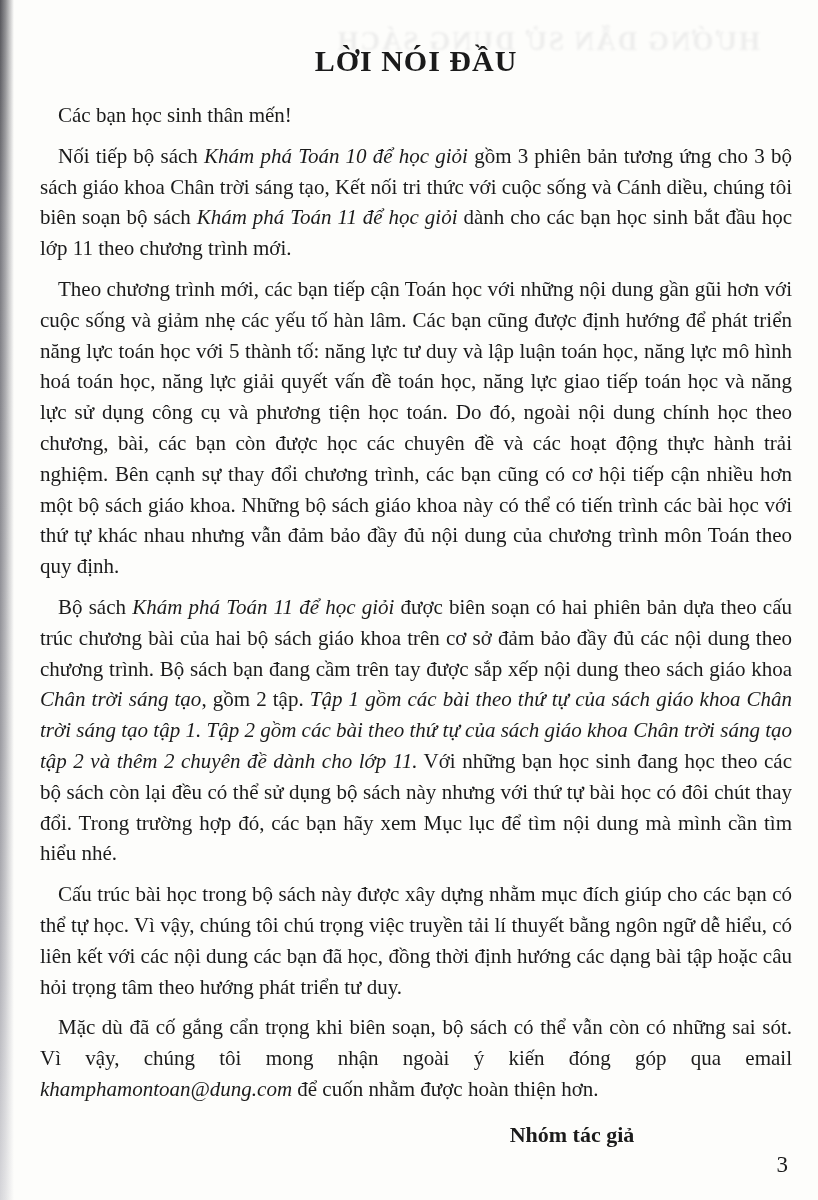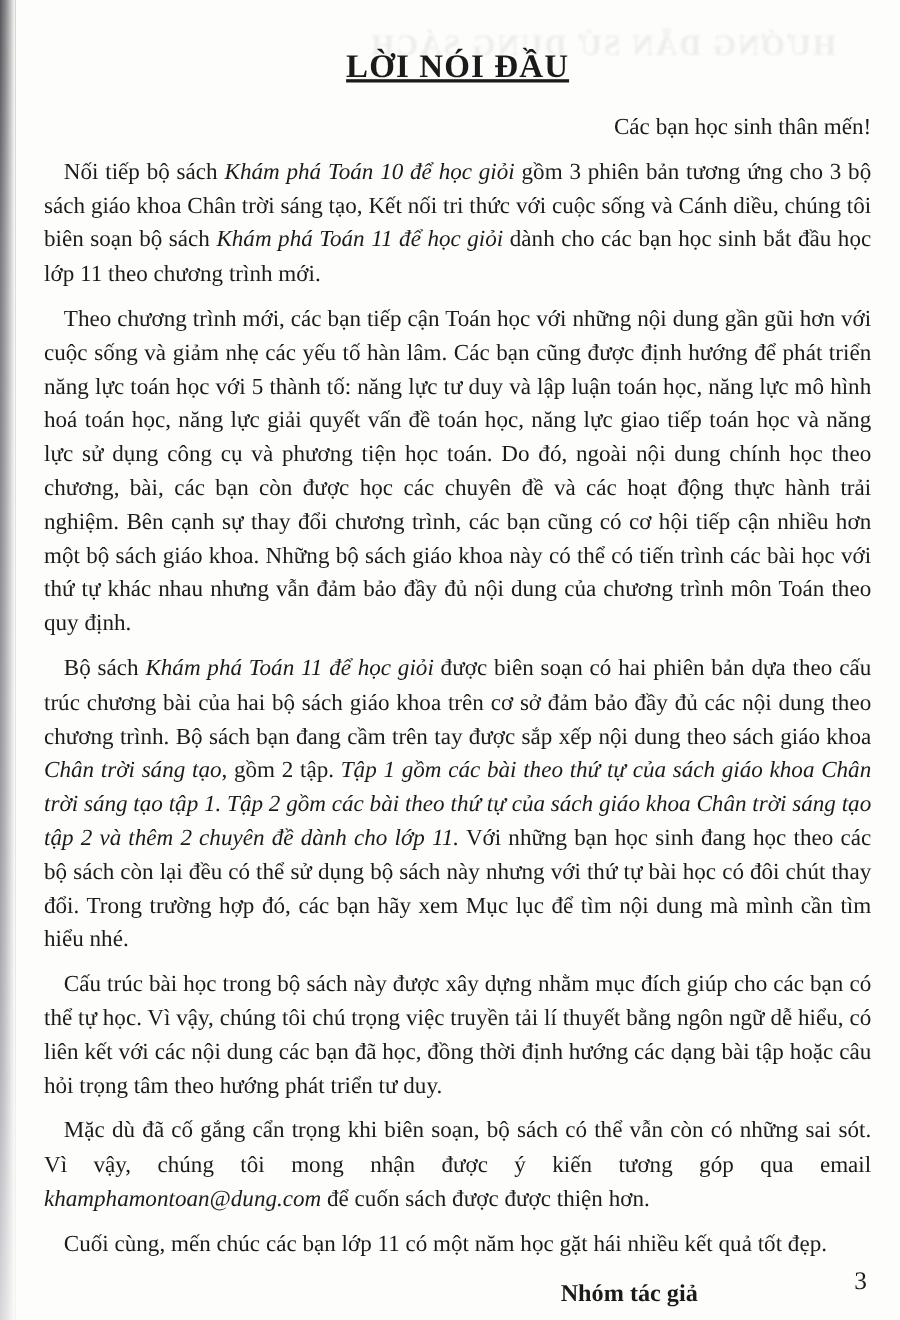--- a/index.html
+++ b/index.html
@@ -54,32 +54,31 @@
     left: 40px;
     right: 26px;
   }
   .title {
     margin: 0 0 20px 0;
     text-align: center;
     font-size: 30px;
     font-weight: bold;
     letter-spacing: 1px;
     line-height: 38px;
-    text-decoration: underline;
   }
   .para {
     margin: 10px 0 0 0;
     font-size: 21px;
     line-height: 30.8px;
     text-align: justify;
     text-indent: 18px;
   }
   .greeting {
     margin-top: 14px;
-    text-align: right;
+    text-align: left;
   }
   .para .bolditalic {
     font-weight: normal;
     font-style: italic;
   }
   .signature {
     margin-top: 17px;
     padding-left: 312px;
     text-align: center;
     font-size: 22px;
@@ -105,22 +104,21 @@
 
     <h1 class="title">LỜI NÓI ĐẦU</h1>
 
     <p class="para greeting">Các bạn học sinh thân mến!</p>
 
     <div>
         <p class="para"><span class="normal">Nối tiếp bộ sách </span><span class="bolditalic">Khám phá Toán 10 để học giỏi</span><span class="normal"> gồm 3 phiên bản tương ứng cho 3 bộ sách giáo khoa Chân trời sáng tạo, Kết nối tri thức với cuộc sống và Cánh diều, chúng tôi biên soạn bộ sách </span><span class="bolditalic">Khám phá Toán 11 để học giỏi</span><span class="normal"> dành cho các bạn học sinh bắt đầu học lớp 11 theo chương trình mới.</span></p>
         <p class="para"><span class="normal">Theo chương trình mới, các bạn tiếp cận Toán học với những nội dung gần gũi hơn với cuộc sống và giảm nhẹ các yếu tố hàn lâm. Các bạn cũng được định hướng để phát triển năng lực toán học với 5 thành tố: năng lực tư duy và lập luận toán học, năng lực mô hình hoá toán học, năng lực giải quyết vấn đề toán học, năng lực giao tiếp toán học và năng lực sử dụng công cụ và phương tiện học toán. Do đó, ngoài nội dung chính học theo chương, bài, các bạn còn được học các chuyên đề và các hoạt động thực hành trải nghiệm. Bên cạnh sự thay đổi chương trình, các bạn cũng có cơ hội tiếp cận nhiều hơn một bộ sách giáo khoa. Những bộ sách giáo khoa này có thể có tiến trình các bài học với thứ tự khác nhau nhưng vẫn đảm bảo đầy đủ nội dung của chương trình môn Toán theo quy định.</span></p>
         <p class="para"><span class="normal">Bộ sách </span><span class="bolditalic">Khám phá Toán 11 để học giỏi</span><span class="normal"> được biên soạn có hai phiên bản dựa theo cấu trúc chương bài của hai bộ sách giáo khoa trên cơ sở đảm bảo đầy đủ các nội dung theo chương trình. Bộ sách bạn đang cầm trên tay được sắp xếp nội dung theo sách giáo khoa </span><span class="bolditalic">Chân trời sáng tạo</span><span class="normal">, gồm 2 tập. </span><span class="bolditalic">Tập 1 gồm các bài theo thứ tự của sách giáo khoa Chân trời sáng tạo tập 1. Tập 2 gồm các bài theo thứ tự của sách giáo khoa Chân trời sáng tạo tập 2 và thêm 2 chuyên đề dành cho lớp 11.</span><span class="normal"> Với những bạn học sinh đang học theo các bộ sách còn lại đều có thể sử dụng bộ sách này nhưng với thứ tự bài học có đôi chút thay đổi. Trong trường hợp đó, các bạn hãy xem Mục lục để tìm nội dung mà mình cần tìm hiểu nhé.</span></p>
         <p class="para"><span class="normal">Cấu trúc bài học trong bộ sách này được xây dựng nhằm mục đích giúp cho các bạn có thể tự học. Vì vậy, chúng tôi chú trọng việc truyền tải lí thuyết bằng ngôn ngữ dễ hiểu, có liên kết với các nội dung các bạn đã học, đồng thời định hướng các dạng bài tập hoặc câu hỏi trọng tâm theo hướng phát triển tư duy.</span></p>
-        <p class="para"><span class="normal">Mặc dù đã cố gắng cẩn trọng khi biên soạn, bộ sách có thể vẫn còn có những sai sót. Vì vậy, chúng tôi mong nhận được ý kiến tương góp qua email </span><span class="bolditalic">khamphamontoan@dung.com</span><span class="normal"> để cuốn sách được được thiện hơn.</span></p>
-        <p class="para"><span class="normal">Cuối cùng, mến chúc các bạn lớp 11 có một năm học gặt hái nhiều kết quả tốt đẹp.</span></p>
+        <p class="para"><span class="normal">Mặc dù đã cố gắng cẩn trọng khi biên soạn, bộ sách có thể vẫn còn có những sai sót. Vì vậy, chúng tôi mong nhận ngoài ý kiến đóng góp qua email </span><span class="bolditalic">khamphamontoan@dung.com</span><span class="normal"> để cuốn nhằm được hoàn thiện hơn.</span></p>
       </div>
 
     <div class="signature">Nhóm tác giả</div>
 
   </div>
 
   <div class="page-number">3</div>
 
 </div>
 

